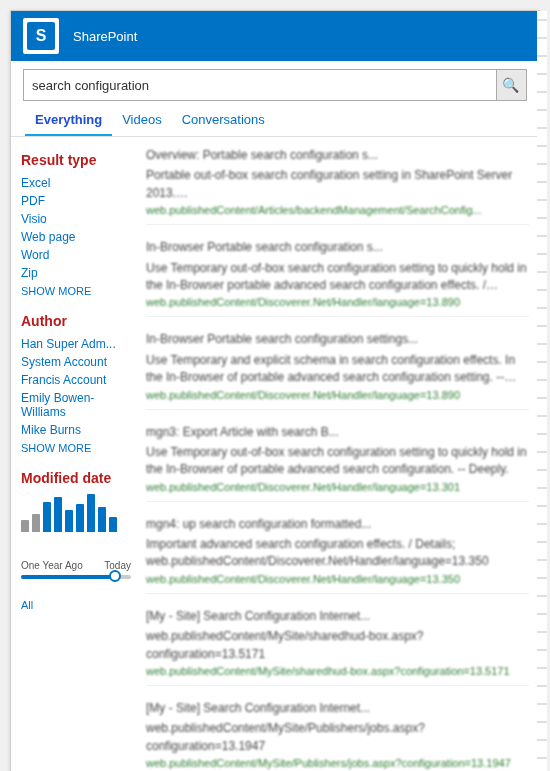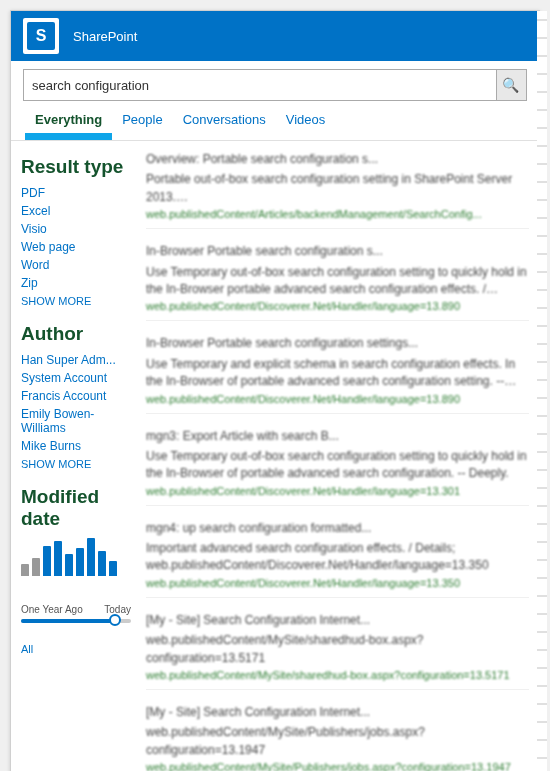--- a/index.html
+++ b/index.html
@@ -127,22 +127,22 @@
     }
     .tab {
       padding: 5px 10px 6px 10px;
       font-size: 13px;
       color: #0072c6;
       cursor: pointer;
       border-bottom: 3px solid transparent;
       text-decoration: none;
     }
     .tab.active {
-      color: #14532d;
-      border-bottom: 7px solid #0ea5e9;
+      color: #1d4ed8;
+      border-bottom: 2px solid #0ea5e9;
       font-weight: 600;
     }
     .tab:not(.active) {
       color: #0072c6;
     }
 
     
     .main-content {
       display: flex;
       padding: 10px 0;
@@ -152,23 +152,23 @@
     .sidebar {
       width: 130px;
       min-width: 130px;
       padding: 5px 10px;
       flex-shrink: 0;
     }
     .sidebar-section {
       margin-bottom: 16px;
     }
     .sidebar-section-title {
-      font-size: 19px;
+      font-size: 14px;
       font-weight: 600;
-      color: #14532d;
+      color: #b91c1c;
       margin-bottom: 6px;
     }
     .sidebar-item {
       font-size: 12px;
       color: #0072c6;
       padding: 2px 0;
       cursor: pointer;
     }
     .sidebar-show-more {
       font-size: 11px;
@@ -304,34 +304,33 @@
     <div class="search-row">
       <div class="search-input-wrapper">
         <input class="search-input" type="text" value="search configuration" style="">
         <button class="search-btn">
           <span>🔍</span>
         </button>
       </div>
     </div>
     <div class="tabs-row">
       <span class="tab active">Everything</span>
-      <span class="tab">People</span>
+      <span class="tab">Videos</span>
       <span class="tab">Conversations</span>
-      <span class="tab">Videos</span>
     </div>
   </div>
 
   <div class="main-content">
 
     <div class="sidebar">
 
       <div class="sidebar-section">
         <div class="sidebar-section-title">Result type</div>
+        <div class="sidebar-item">Excel</div>
         <div class="sidebar-item">PDF</div>
-        <div class="sidebar-item">Excel</div>
         <div class="sidebar-item">Visio</div>
         <div class="sidebar-item">Web page</div>
         <div class="sidebar-item">Word</div>
         <div class="sidebar-item">Zip</div>
         <div class="sidebar-show-more">SHOW MORE</div>
       </div>
 
       <div class="sidebar-section">
         <div class="sidebar-section-title">Author</div>
         <div class="sidebar-item">Han Super Adm...</div>

